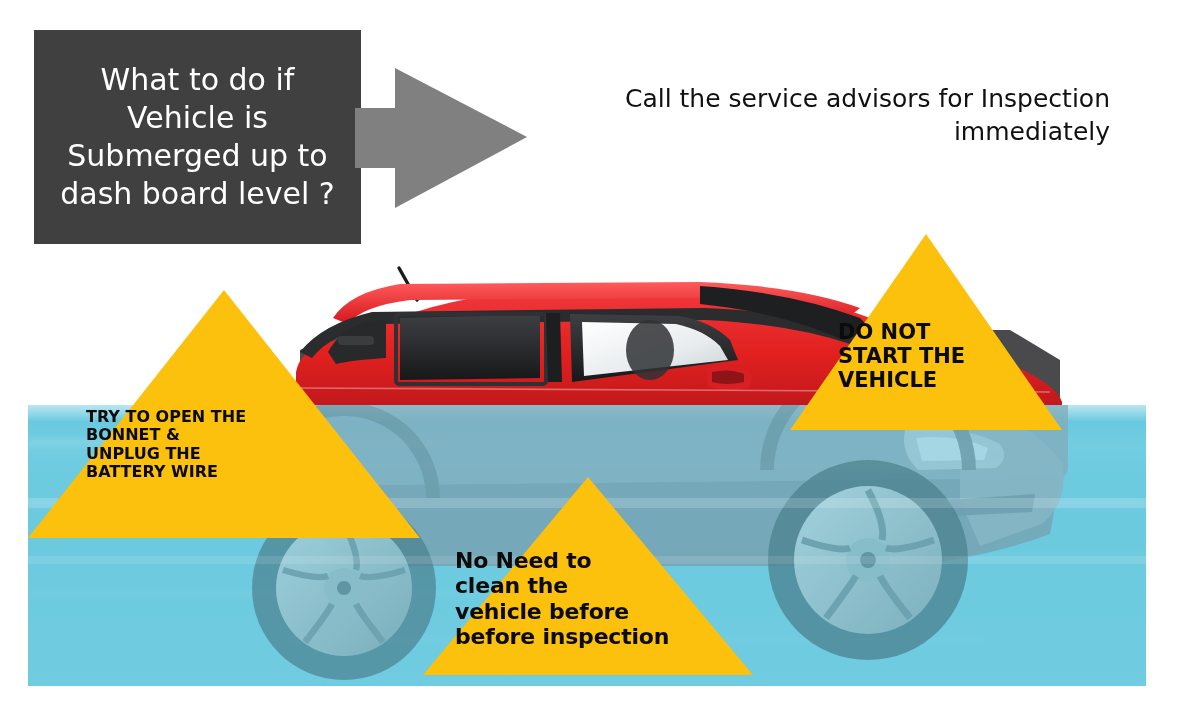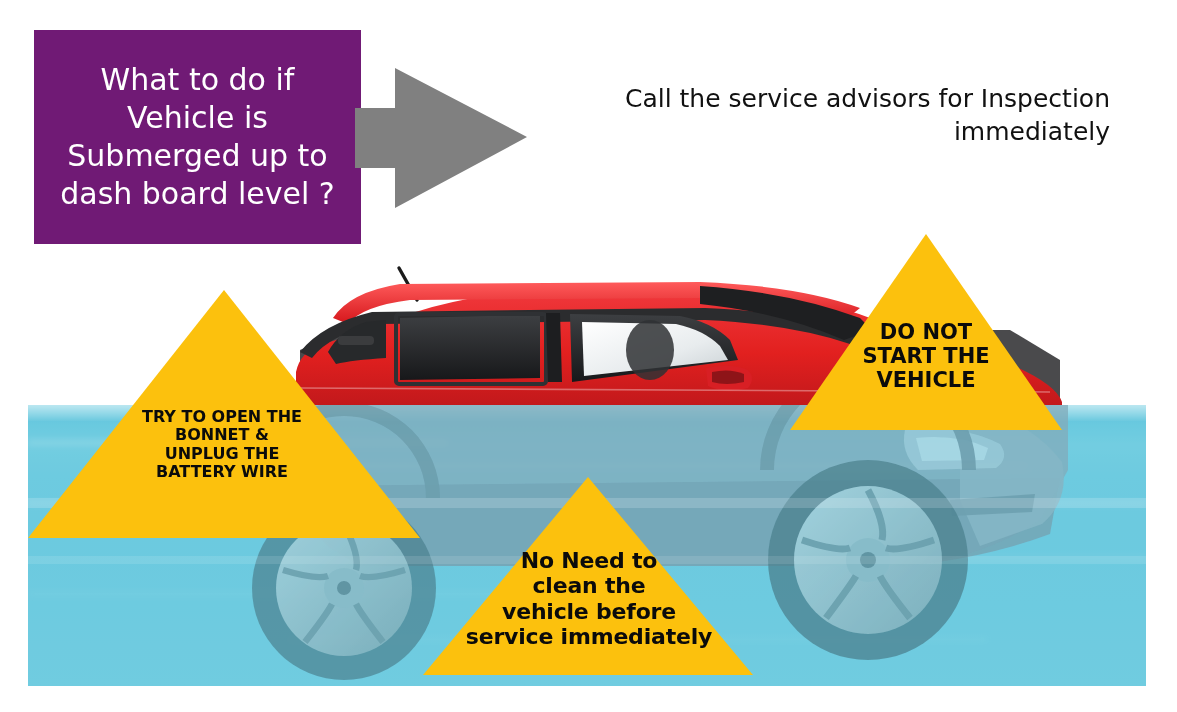--- a/index.html
+++ b/index.html
@@ -19,21 +19,21 @@
     overflow: hidden;
   }
 
   
   #question-box {
     position: absolute;
     left: 34px;
     top: 30px;
     width: 327px;
     height: 214px;
-    background: #701a75;
+    background: #404040;
     display: flex;
     align-items: center;
     justify-content: center;
     box-sizing: border-box;
     padding: 4px 8px;
   }
   #question-text {
     color: #ffffff;
     font-size: 30px;
     line-height: 1.27;
@@ -110,21 +110,20 @@
     pointer-events: none;
   }
 
   
   .tri {
     position: absolute;
   }
   .tri svg { display: block; }
   .tri-label {
     position: absolute;
-    text-align: center;
     color: #0b0b0b;
     font-weight: bold;
     white-space: pre-line;
     line-height: 1.15;
   }
   #tri-left-label   { left: 86px;  top: 408px; width: 272px; font-size: 16px; }
   #tri-right-label  { left: 838px; top: 320px; width: 176px; font-size: 21px; }
   #tri-bottom-label { left: 455px; top: 548px; width: 268px; font-size: 22px; letter-spacing: -0.2px; }
 
   
@@ -323,21 +322,21 @@
 VEHICLE</div>
 
   <div class="tri" id="tri-bottom" style="left:423px; top:477px; width:330px; height:198px;">
     <svg width="330" height="198" viewBox="0 0 330 198">
       <polygon points="165,0 330,198 0,198" fill="#FCC10D"></polygon>
     </svg>
   </div>
   <div class="tri-label" id="tri-bottom-label">No Need to
 clean the
 vehicle before
-service immediately</div>
+before inspection</div>
 
   <div id="question-box">
     <div id="question-text">What to do if
 Vehicle is
 Submerged up to
 dash board level ?</div>
   </div>
 
   <svg id="arrow-svg" viewBox="0 0 172 140" preserveAspectRatio="none">
     <polygon points="0,40 40,40 40,0 172,69 40,140 40,100 0,100" fill="#808080"></polygon>

